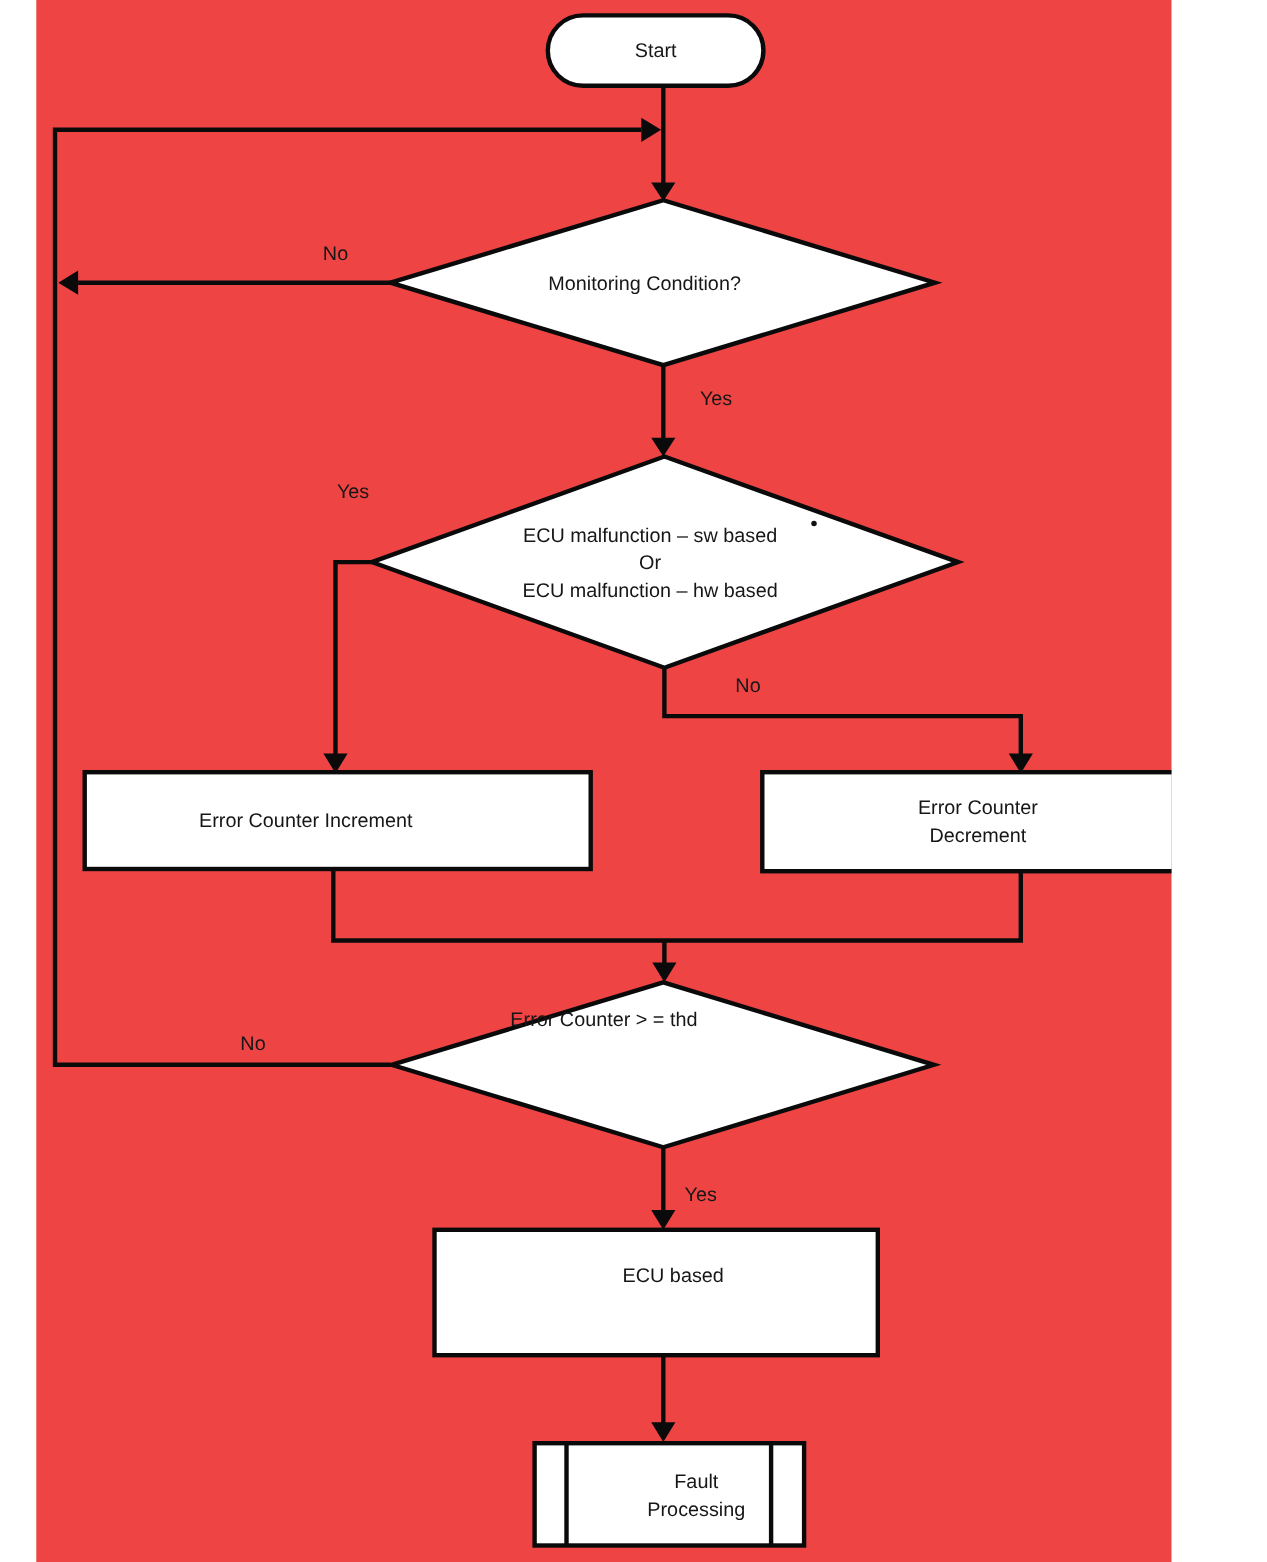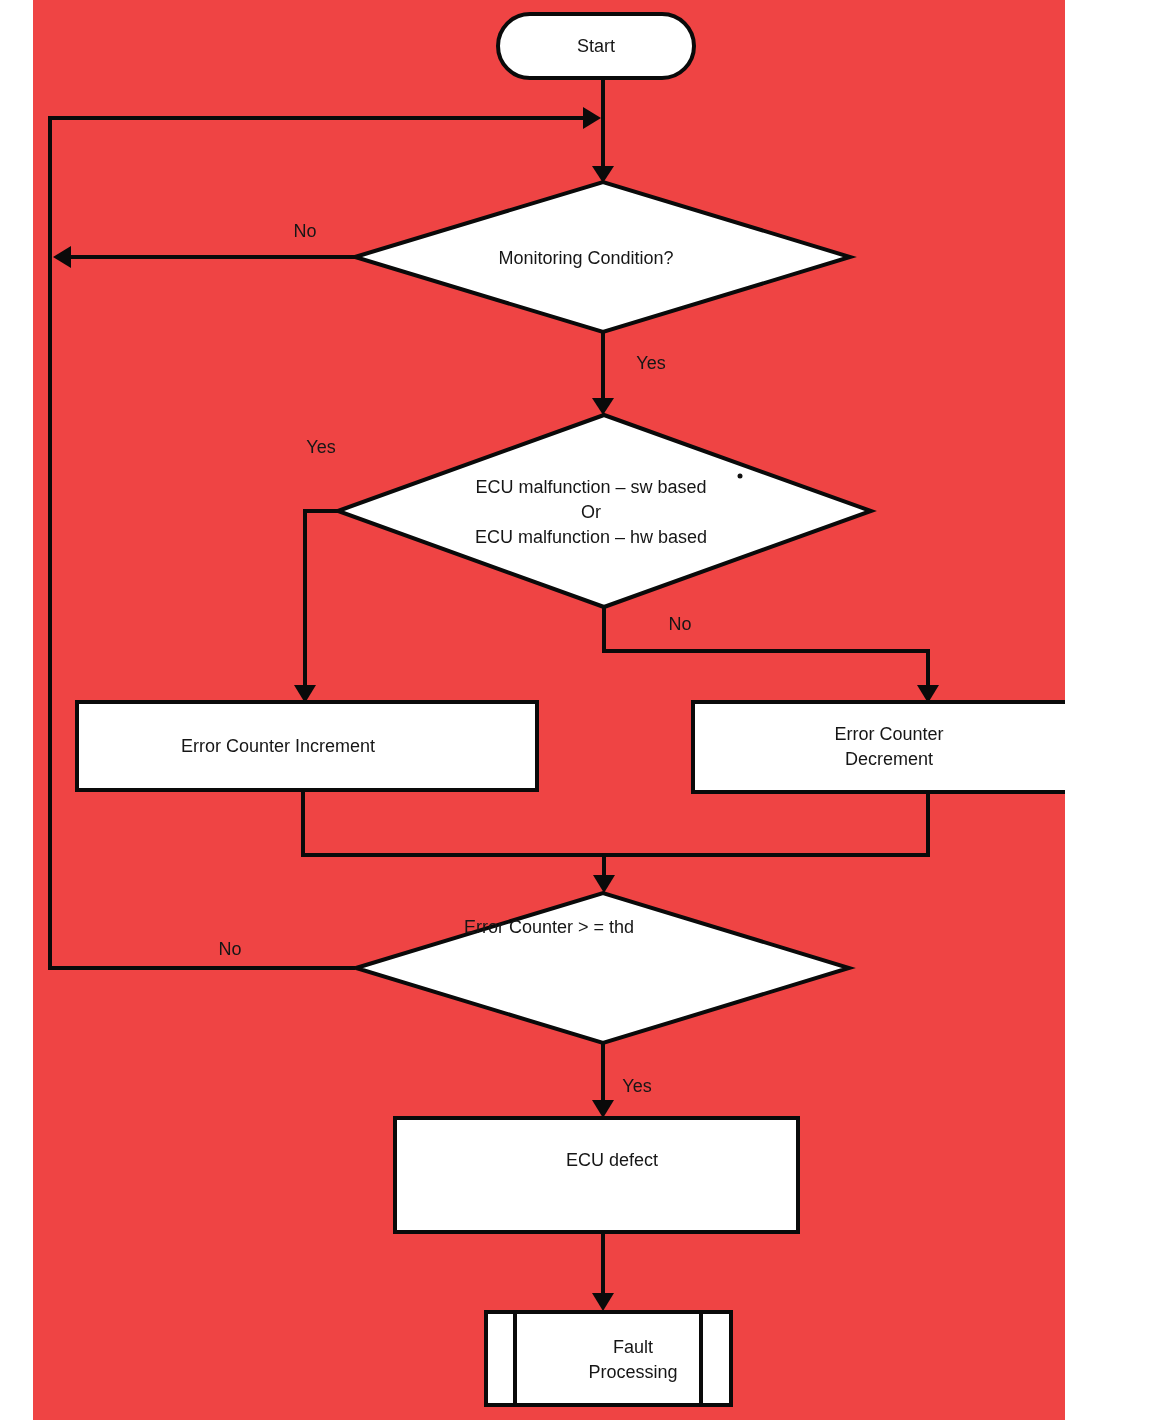--- a/index.html
+++ b/index.html
@@ -76,21 +76,21 @@
   </svg>
 
   <div class="lbl" style="left:563px; top:46px;">Start</div>
   <div class="lbl" style="left:553px; top:258px;">Monitoring Condition?</div>
   <div class="lbl" style="left:558px; top:512px;">ECU malfunction – sw based
 Or
 ECU malfunction – hw based</div>
   <div class="lbl" style="left:245px; top:746px;">Error Counter Increment</div>
   <div class="lbl" style="left:856px; top:747px;">Error Counter Decrement</div>
   <div class="lbl" style="left:516px; top:927px;">Error Counter &gt; = thd</div>
-  <div class="lbl" style="left:579px; top:1160px;">ECU defect</div>
+  <div class="lbl" style="left:579px; top:1160px;">ECU based</div>
   <div class="lbl" style="left:600px; top:1360px;">Fault
 Processing</div>
 
   <div class="lbl" style="left:272px; top:231px;">No</div>
   <div class="lbl" style="left:618px; top:363px;">Yes</div>
   <div class="lbl" style="left:288px; top:447px;">Yes</div>
   <div class="lbl" style="left:647px; top:624px;">No</div>
   <div class="lbl" style="left:197px; top:949px;">No</div>
   <div class="lbl" style="left:604px; top:1086px;">Yes</div>
 

